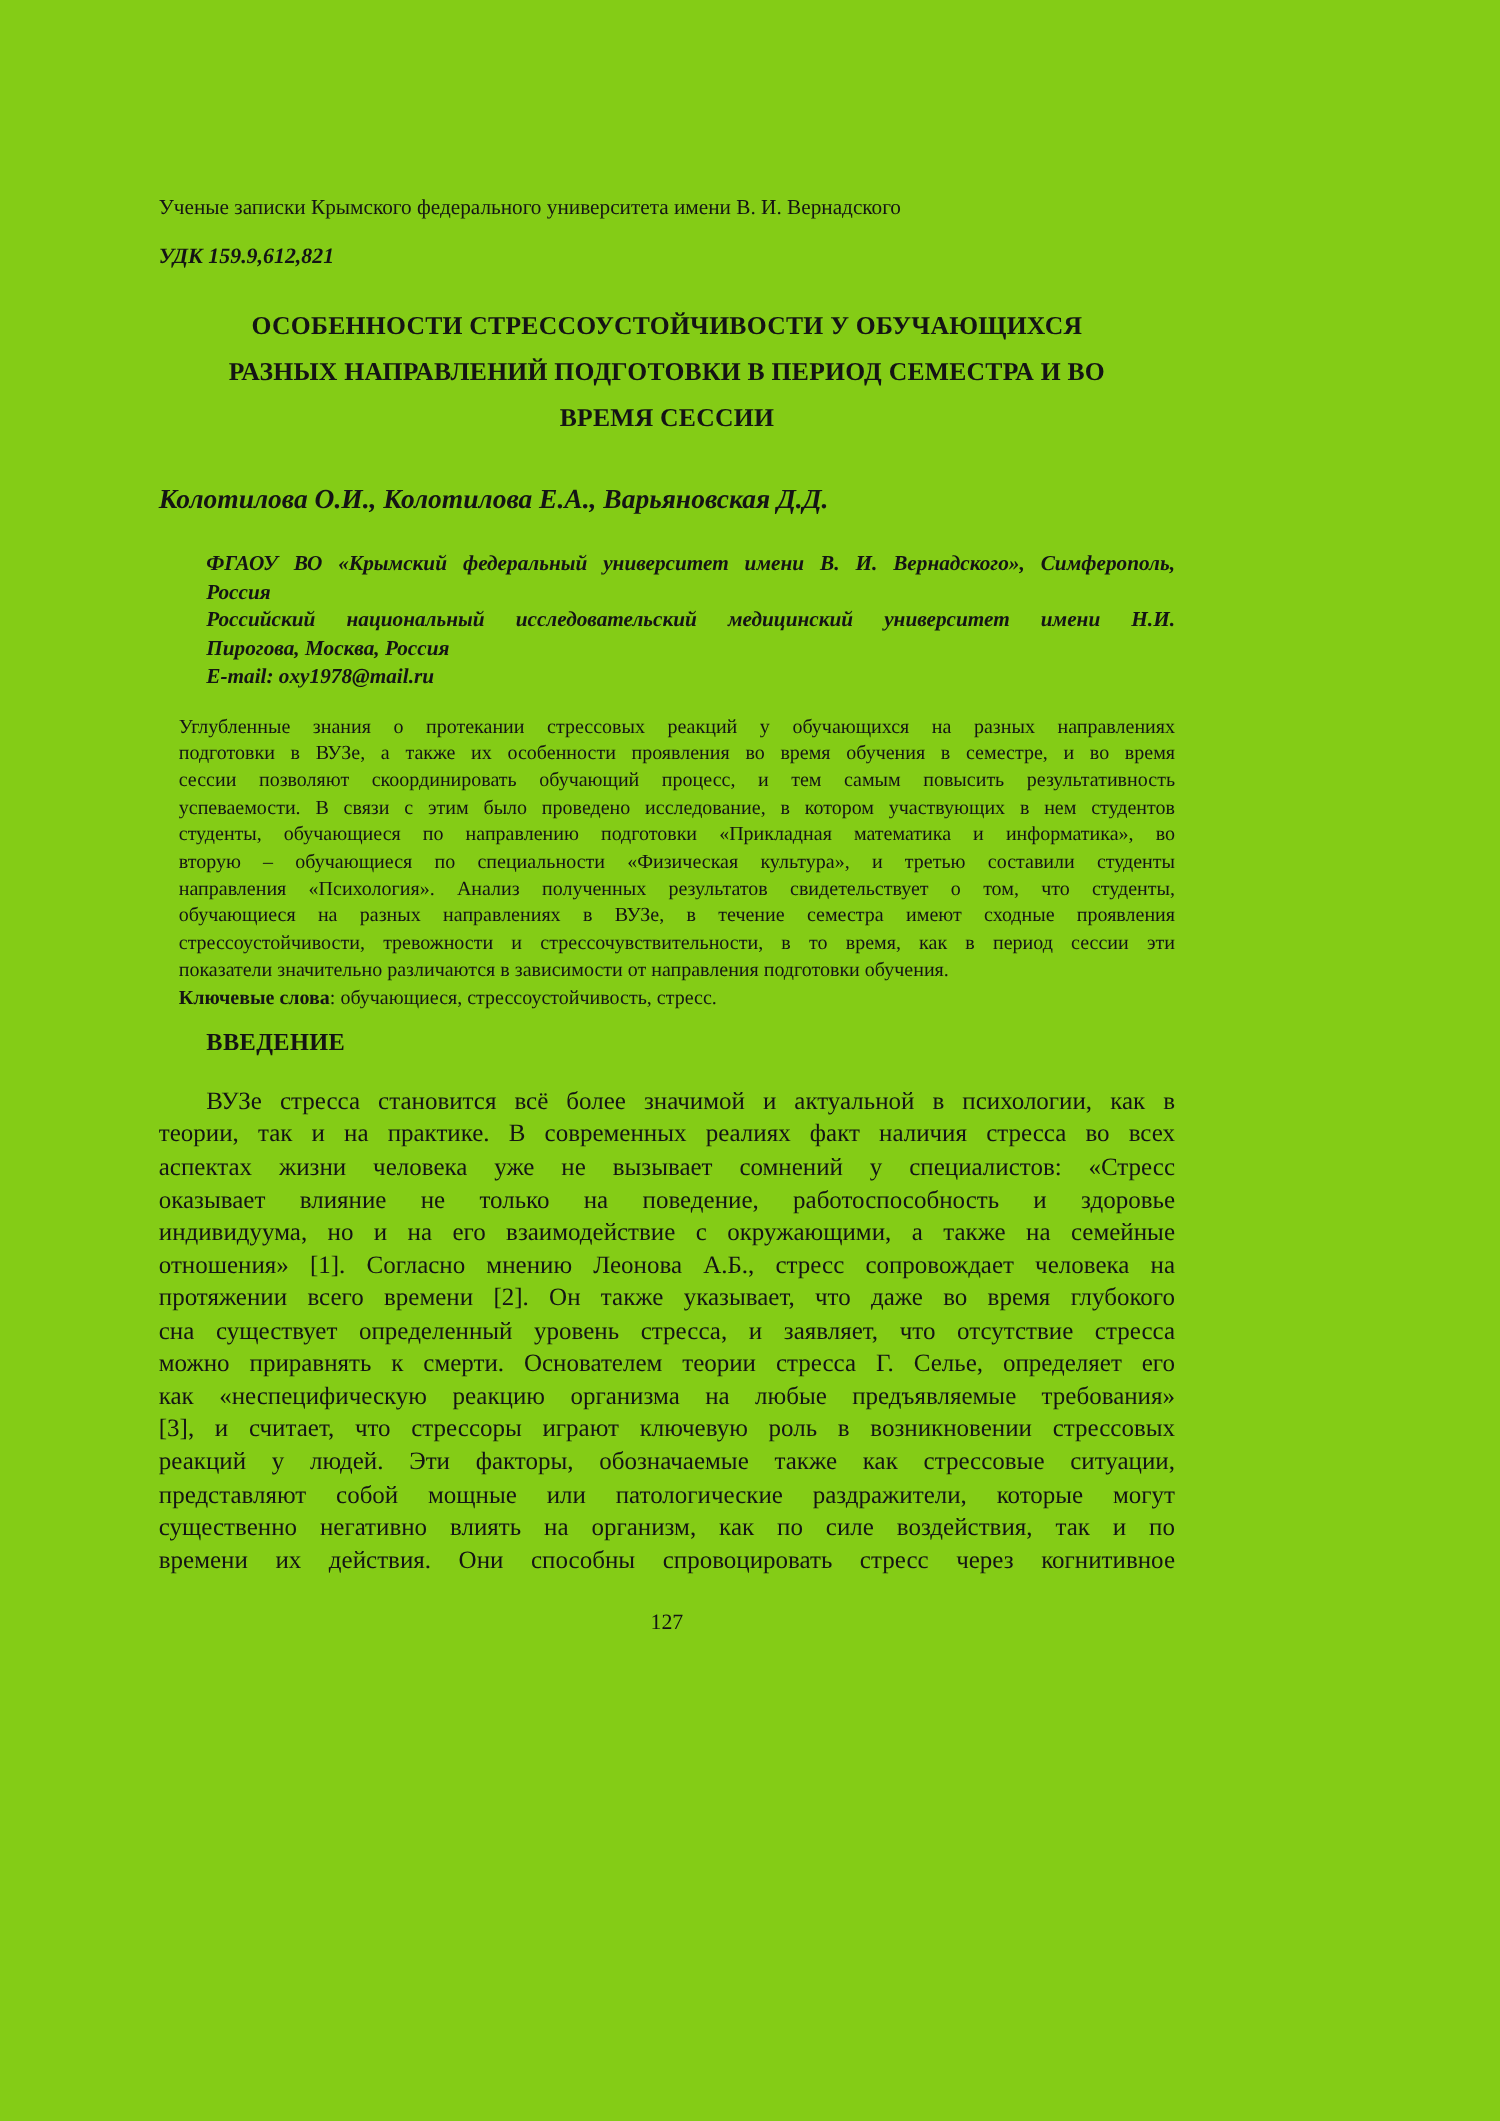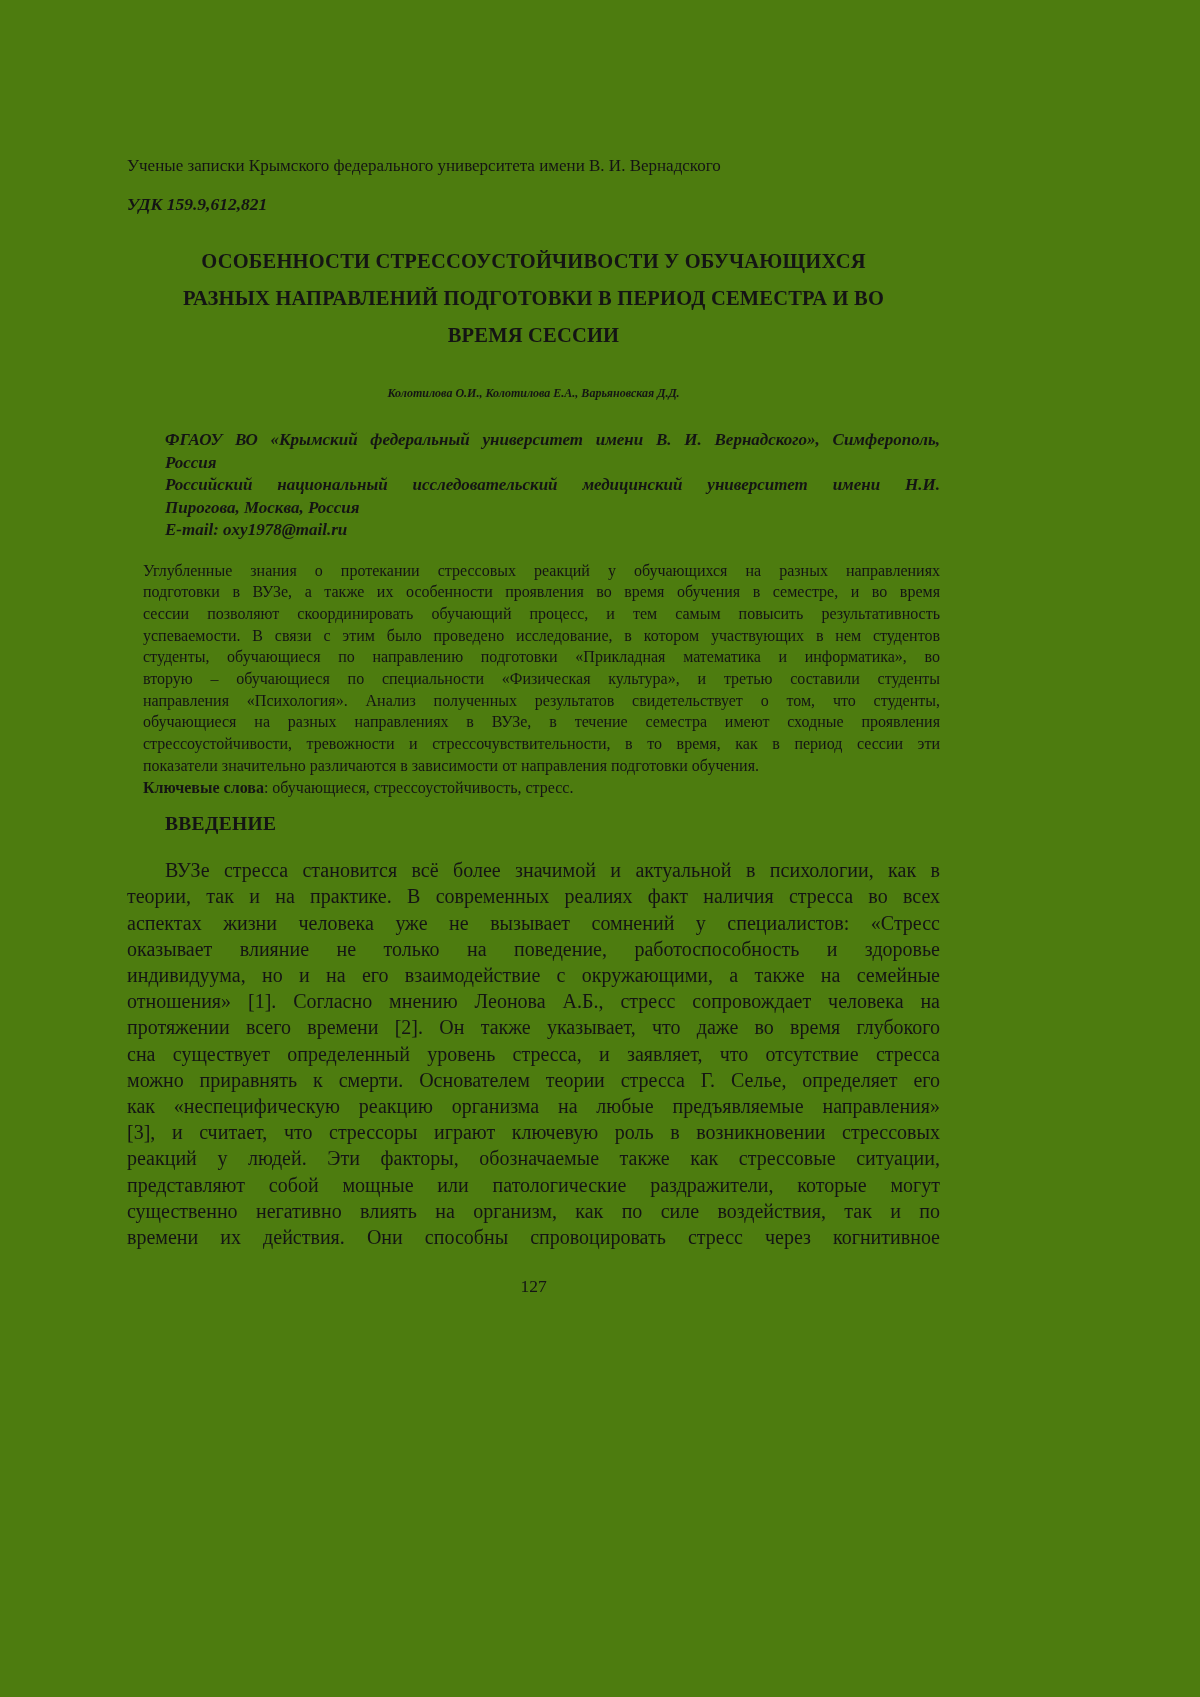--- a/index.html
+++ b/index.html
@@ -1,20 +1,20 @@
 <!DOCTYPE html>
 <html lang="ru"><head>
 <meta charset="utf-8">
 <style>
   html, body { margin: 0; padding: 0; background: #ffffff; }
   .page {
     position: relative;
     width: 1200px;
     height: 1697px;
-    background: #4d7c0f;
+    background: #84cc16;
     font-family: "Liberation Serif", serif;
     color: #141414;
     overflow: hidden;
   }
   .content {
     position: absolute;
     left: 127px;
     top: 0;
     width: 813px;
   }
@@ -28,24 +28,23 @@
   .title {
     margin-top: 28px;
     font-size: 20.5px;
     font-weight: bold;
     line-height: 37px;
     text-align: center;
     letter-spacing: 0.2px;
   }
   .authors {
     margin-top: 32px;
-    font-size: 12px;
+    font-size: 22px;
     font-weight: bold;
     font-style: italic;
-    text-align: center;
   }
   .affil {
     margin-top: 28px;
     margin-left: 38px;
     width: 775px;
     font-size: 17px;
     font-weight: bold;
     font-style: italic;
     line-height: 22.5px;
   }
@@ -110,21 +109,21 @@
     <div class="bodytext">
       <div class="just indent">ВУЗе стресса становится всё более значимой и актуальной в психологии, как в</div>
       <div class="just">теории, так и на практике. В современных реалиях факт наличия стресса во всех</div>
       <div class="just">аспектах жизни человека уже не вызывает сомнений у специалистов: «Стресс</div>
       <div class="just">оказывает влияние не только на поведение, работоспособность и здоровье</div>
       <div class="just">индивидуума, но и на его взаимодействие с окружающими, а также на семейные</div>
       <div class="just">отношения» [1]. Согласно мнению Леонова А.Б., стресс сопровождает человека на</div>
       <div class="just">протяжении всего времени [2]. Он также указывает, что даже во время глубокого</div>
       <div class="just">сна существует определенный уровень стресса, и заявляет, что отсутствие стресса</div>
       <div class="just">можно приравнять к смерти. Основателем теории стресса Г. Селье, определяет его</div>
-      <div class="just">как «неспецифическую реакцию организма на любые предъявляемые направления»</div>
+      <div class="just">как «неспецифическую реакцию организма на любые предъявляемые требования»</div>
       <div class="just">[3], и считает, что стрессоры играют ключевую роль в возникновении стрессовых</div>
       <div class="just">реакций у людей. Эти факторы, обозначаемые также как стрессовые ситуации,</div>
       <div class="just">представляют собой мощные или патологические раздражители, которые могут</div>
       <div class="just">существенно негативно влиять на организм, как по силе воздействия, так и по</div>
       <div class="just">времени их действия. Они способны спровоцировать стресс через когнитивное</div>
     </div>
 
     <div class="pagenum">127</div>
 
   </div>

